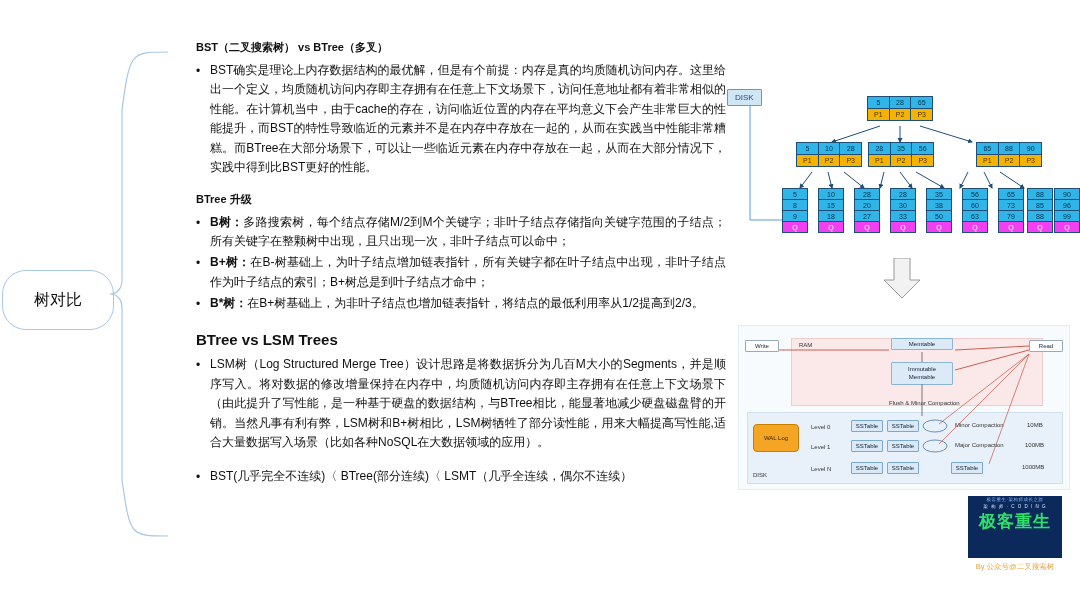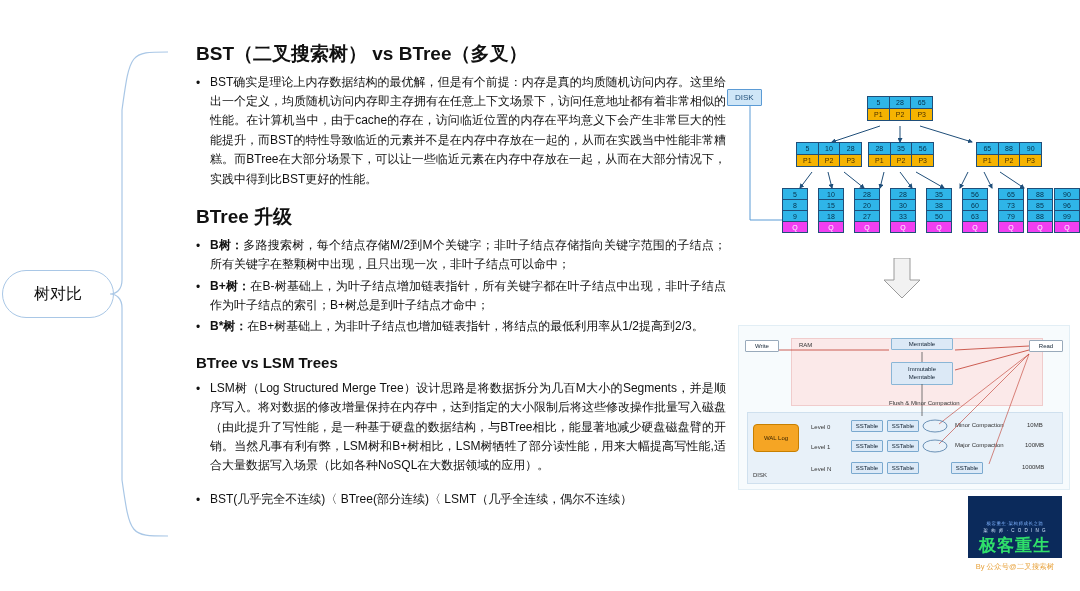--- a/index.html
+++ b/index.html
@@ -15,32 +15,32 @@
 
   
   .doc-title {
     position: absolute; left: 18px; top: 8px;
     font-size: 15px; color: #111; letter-spacing: 0.3px;
   }
 
   
   .bracket-label {
     position: absolute; left: 2px; top: 270px;
-    width: 112px; height: 48px;
+    width: 112px; height: 60px;
     border: 1px solid #a9c7e6;
     border-radius: 24px;
     display: flex; align-items: center; justify-content: center;
     font-size: 16px; color: #111; background: #fff;
   }
   .bracket-svg { position: absolute; left: 110px; top: 50px; }
 
   
   .content { position: absolute; left: 196px; top: 40px; width: 530px; }
   .sec-head {
-    font-size: 19px; font-weight: bold; color: #111;
+    font-size: 11px; font-weight: bold; color: #111;
     margin-bottom: 5px; line-height: 1.45;
   }
   .sec-head.big { font-size: 15px; }
   .sec-block { margin-bottom: 14px; }
   .bullet-row { display: flex; align-items: flex-start; margin-bottom: 2px; }
   .bullet-dot {
     width: 14px; flex: 0 0 14px; text-align: left;
     font-size: 12px; line-height: 1.62; color: #111; padding-top: 1px;
   }
   .bullet-text {
@@ -114,21 +114,21 @@
   .chip.wal {
     background: #f5a524; border: 1px solid #c77f00; color: #3a2400;
     border-radius: 4px; padding: 10px 0; width: 46px;
   }
   .chip.io { background: #ffffff; border: 1px solid #9ab; width: 34px; }
 
   
   .wm {
     position: absolute; left: 968px; top: 496px; width: 94px; height: 62px;
     background: #0b2a5b; border: 1px solid #0b2a5b;
-    display: flex; flex-direction: column; align-items: center; justify-content: flex-end;
+    display: flex; flex-direction: column; align-items: center; justify-content: flex-start;
   }
   .wm-top { font-size: 4.5px; color: #7fb3ff; letter-spacing: .5px; }
   .wm-sub { font-size: 4.5px; color: #d0e3ff; margin-top: 2px; letter-spacing: 1px; }
   .wm-main { font-size: 17px; color: #2fe06a; font-weight: bold; letter-spacing: 1px; margin-top: 1px; }
   .wm-caption {
     position: absolute; left: 968px; top: 562px; width: 94px;
     text-align: center; font-size: 7.5px; color: #e8a33d;
   }
 </style>
 </head>
@@ -165,21 +165,21 @@
       <div class="bullet-row">
         <div class="bullet-dot">•</div>
         <div class="bullet-text"><b>B*树：</b>在B+树基础上，为非叶子结点也增加链表指针，将结点的最低利用率从1/2提高到2/3。</div>
       </div>
     </div>
 
     <div class="sec-block">
       <div class="sec-head big">BTree vs LSM Trees</div>
       <div class="bullet-row">
         <div class="bullet-dot">•</div>
-        <div class="bullet-text">LSM树（Log Structured Merge Tree）设计思路是将数据拆分为几百M大小的Segments，并是顺序写入。将对数据的修改增量保持在内存中，达到指定的大小限制后将这些修改操作批量写入磁盘（由此提升了写性能，是一种基于硬盘的数据结构，与BTree相比，能显著地减少硬盘磁盘臂的开销。当然凡事有利有弊，LSM树和B+树相比，LSM树牺牲了部分读性能，用来大幅提高写性能,适合大量数据写入场景（比如各种NoSQL在大数据领域的应用）。</div>
+        <div class="bullet-text">LSM树（Log Structured Merge Tree）设计思路是将数据拆分为几百M大小的Segments，并是顺序写入。将对数据的修改增量保持在内存中，均质随机访问内存即主存拥有在任意上下文场景下（由此提升了写性能，是一种基于硬盘的数据结构，与BTree相比，能显著地减少硬盘磁盘臂的开销。当然凡事有利有弊，LSM树和B+树相比，LSM树牺牲了部分读性能，用来大幅提高写性能,适合大量数据写入场景（比如各种NoSQL在大数据领域的应用）。</div>
       </div>
     </div>
 
     <div class="sec-block">
       <div class="bullet-row">
         <div class="bullet-dot">•</div>
         <div class="bullet-text">BST(几乎完全不连续)〈 BTree(部分连续)〈 LSMT（几乎全连续，偶尔不连续）</div>
       </div>
     </div>
 

